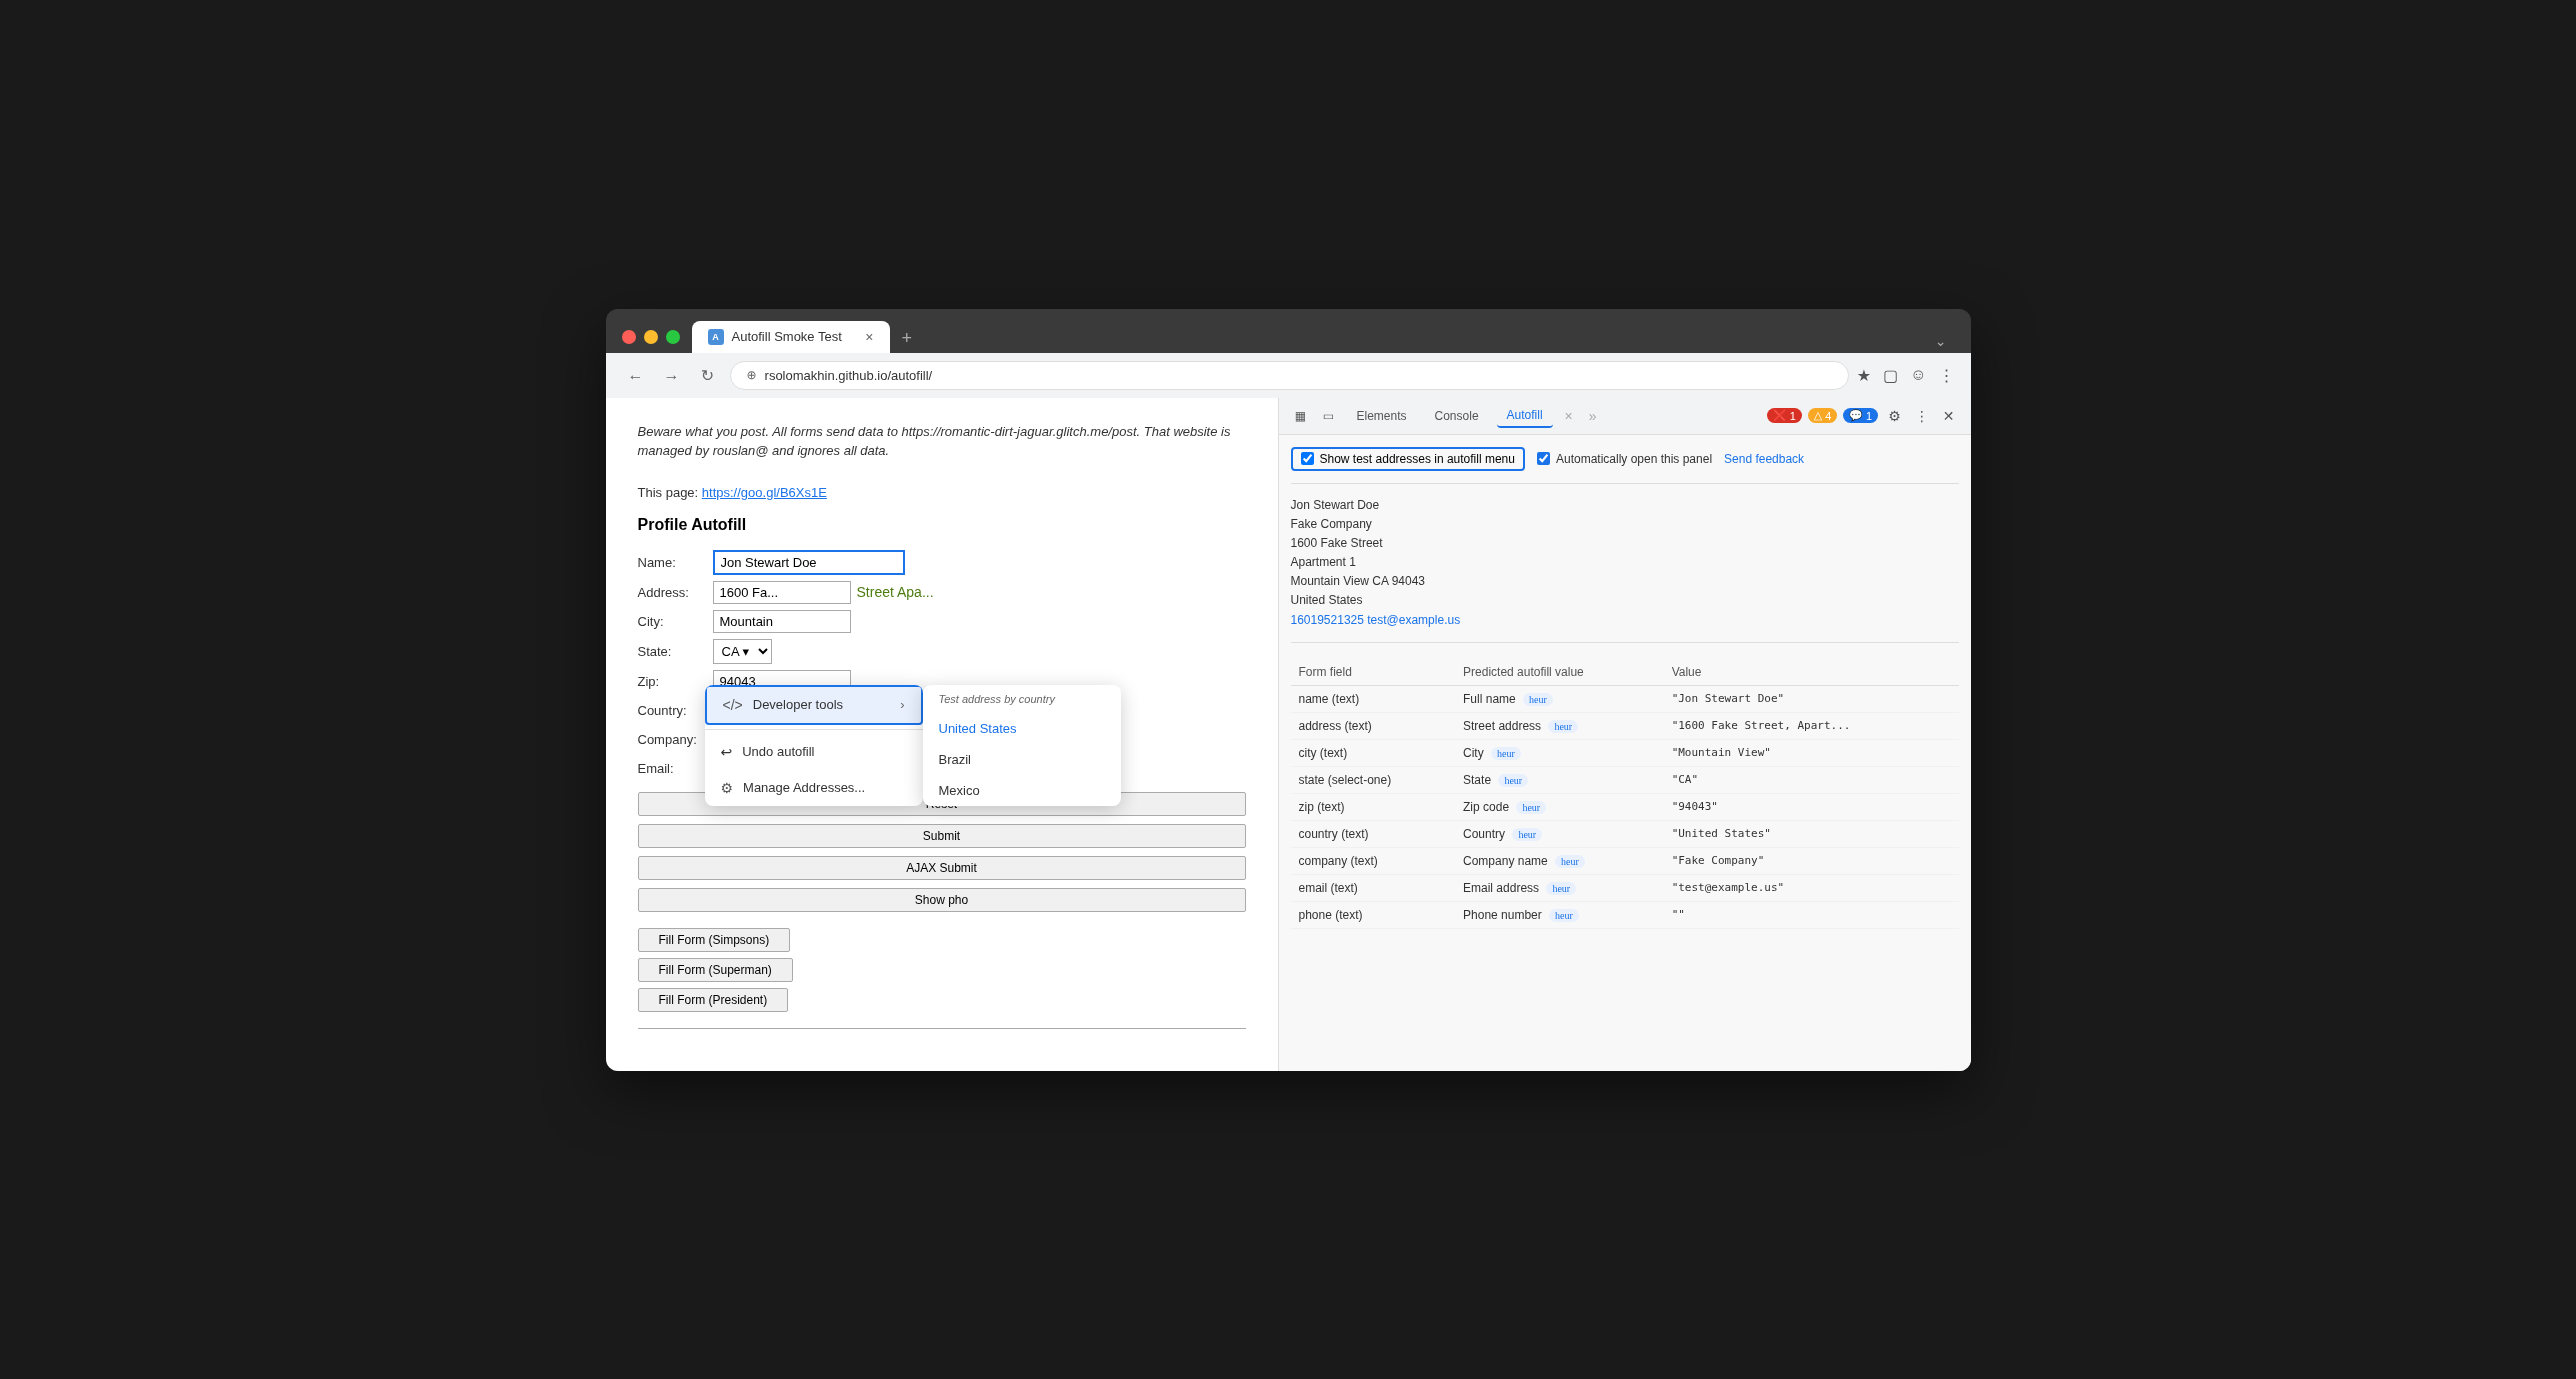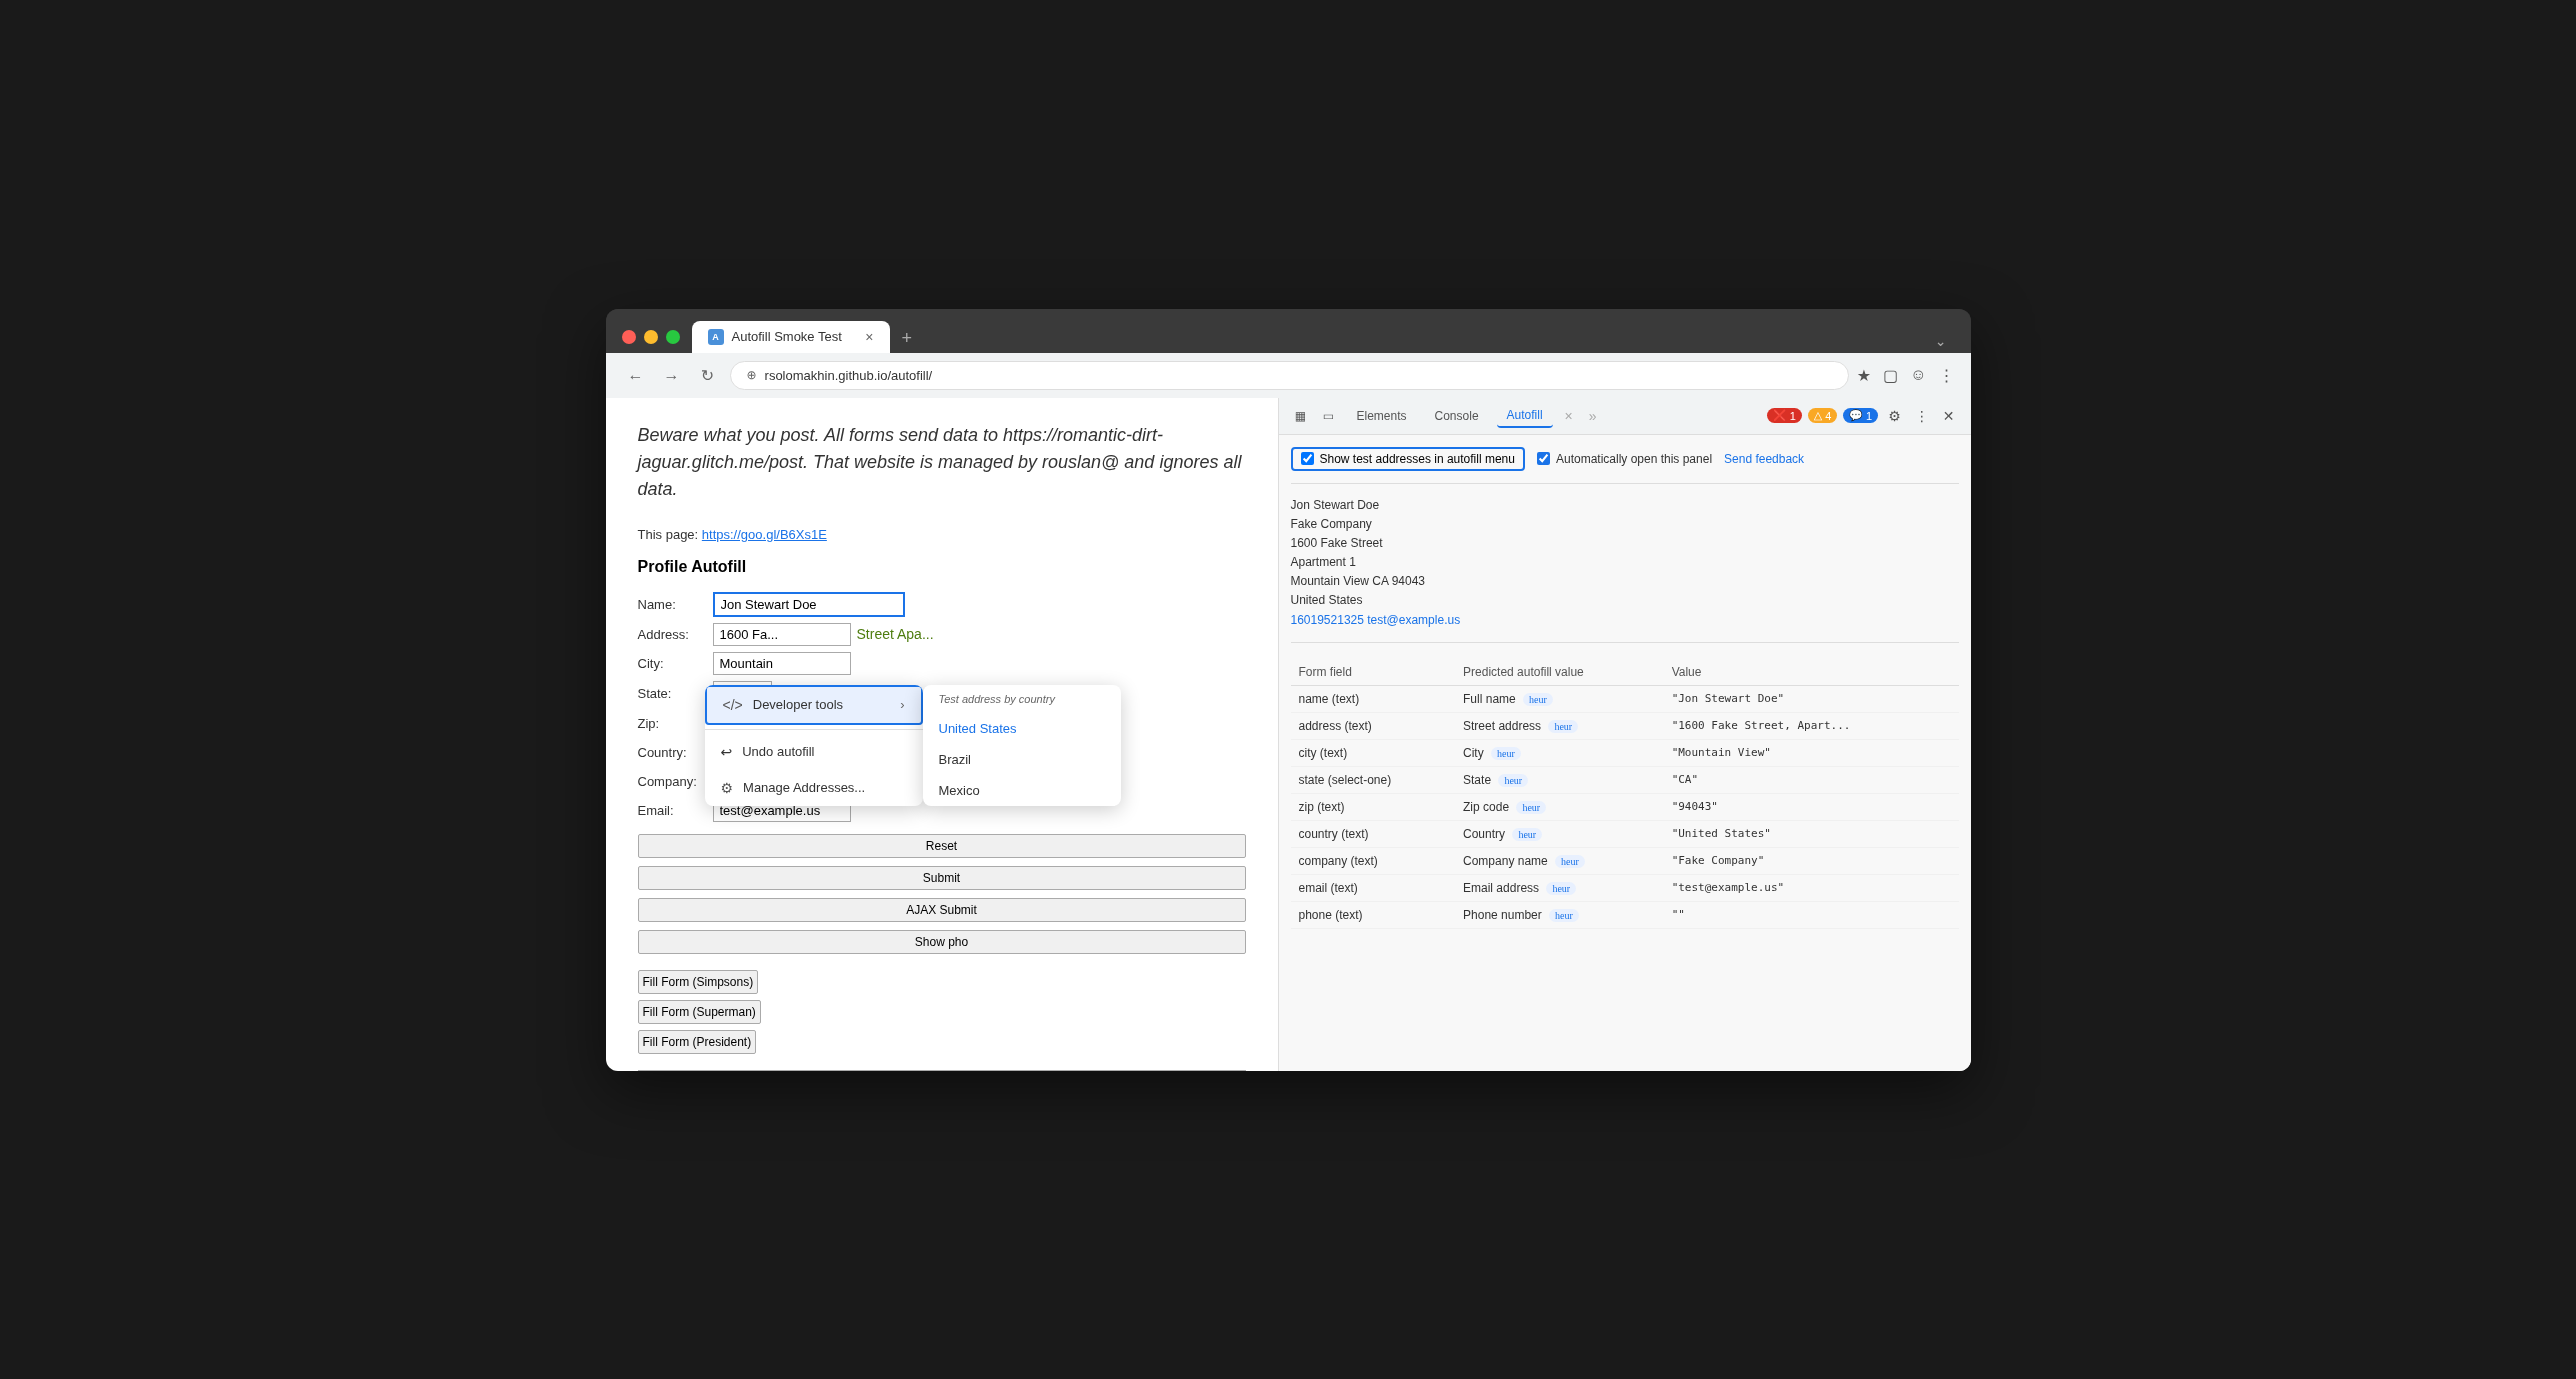--- a/index.html
+++ b/index.html
@@ -141,21 +141,21 @@
     
     .webpage {
       flex: 0 0 673px;
       padding: 24px 32px;
       overflow-y: auto;
       border-right: 1px solid #ddd;
       position: relative;
     }
     .warning-text {
       font-style: italic;
-      font-size: 18px;
+      font-size: 13px;
       color: #333;
       margin-bottom: 24px;
       line-height: 1.5;
     }
     .page-link {
       font-size: 13px;
       color: #333;
       margin-bottom: 16px;
     }
     .page-link a { color: #1a73e8; text-decoration: underline; }
@@ -209,21 +209,21 @@
     }
     .fill-buttons {
       margin-top: 16px;
       display: flex;
       flex-direction: column;
       gap: 6px;
     }
     .fill-btn {
       border: 1px solid #aaa;
       background: #f0f0f0;
-      padding: 4px 4px;
+      padding: 4px 20px;
       font-size: 12px;
       cursor: pointer;
       display: inline-block;
       width: fit-content;
       border-radius: 2px;
     }
     .divider {
       border: none;
       border-top: 1px solid #aaa;
       margin-top: 16px;

